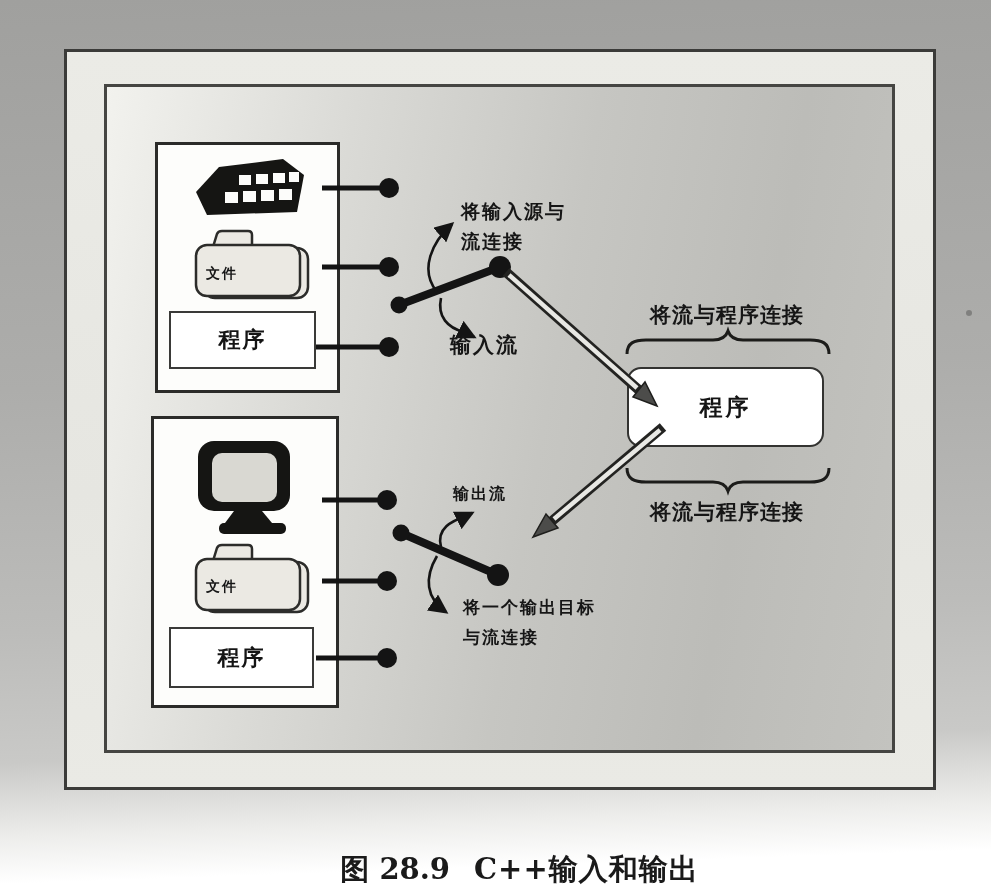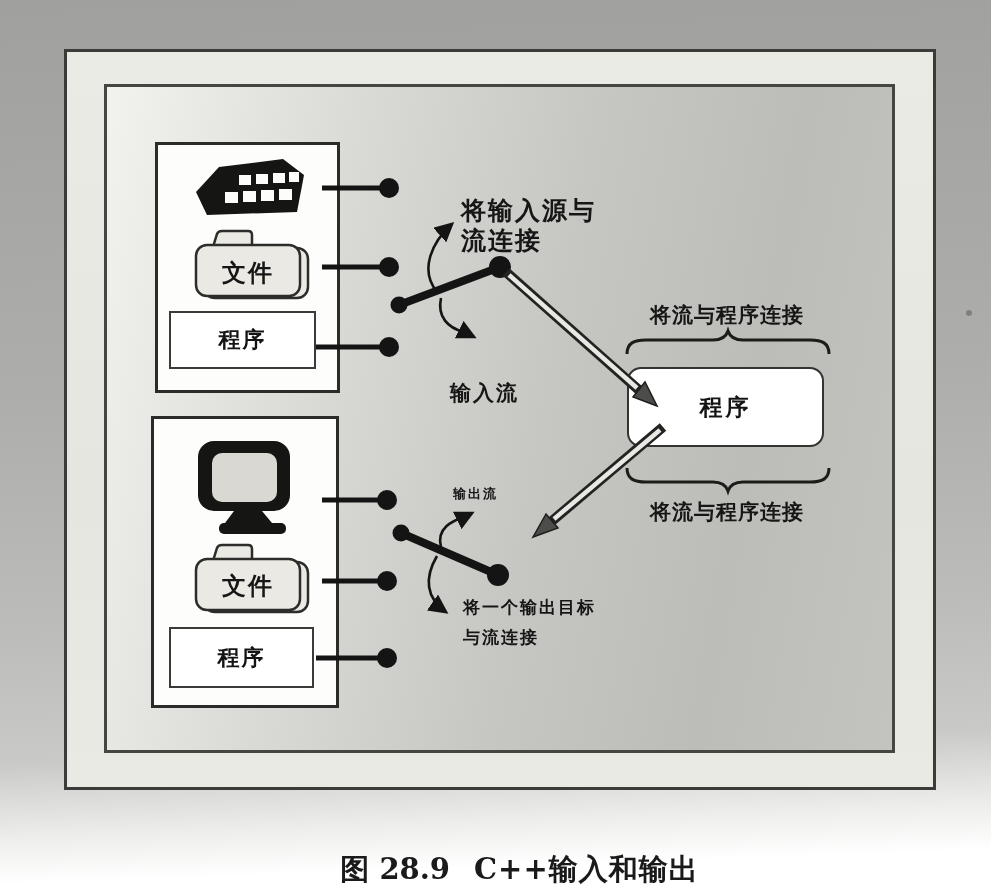--- a/index.html
+++ b/index.html
@@ -35,27 +35,27 @@
     position:absolute; left:627px; top:367px; width:197px; height:80px;
     box-sizing:border-box; background:#ffffff; border:2.5px solid #333331;
     border-radius:14px; display:flex; align-items:center; justify-content:center;
     font-weight:bold; font-size:23px; color:#141414; letter-spacing:3px; z-index:3;
   }
   svg.diagram-layer { position:absolute; left:0; top:0; z-index:4; }
   .lbl {
     position:absolute; z-index:5; font-weight:bold; color:#161616;
     white-space:pre-line; line-height:30px;
   }
-  .lbl-connect-input  { left:461px; top:196px; font-size:25px; letter-spacing:2px; }
-  .lbl-input-stream   { left:450px; top:330px; font-size:21px; letter-spacing:2px;margin-top:48px; }
-  .lbl-output-stream  { left:453px; top:479px; font-size:13px; letter-spacing:2px;text-align:right; }
+  .lbl-connect-input  { left:461px; top:196px; font-size:19px; letter-spacing:2px; }
+  .lbl-input-stream   { left:450px; top:330px; font-size:21px; letter-spacing:2px; }
+  .lbl-output-stream  { left:453px; top:479px; font-size:16px; letter-spacing:2px;text-align:right; }
   .lbl-connect-output { left:463px; top:592px; font-size:17px; letter-spacing:2px; }
   .lbl-brace-top    { left:622px; top:300px; width:210px; text-align:center; font-size:21px; letter-spacing:1px; }
   .lbl-brace-bottom { left:622px; top:497px; width:210px; text-align:center; font-size:21px; letter-spacing:1px; }
-  .lbl-file { width:84px; text-align:center; font-size:24px; letter-spacing:2px; }
+  .lbl-file { width:84px; font-size:14px; letter-spacing:2px; }
   .lbl-file-input  { left:206px; top:258px; }
   .lbl-file-output { left:206px; top:571px; }
   .caption {
     position:absolute; left:0; top:850px; width:991px; z-index:5;
     text-align:center; font-family:"DejaVu Serif", serif; font-weight:600;
     font-size:29px; color:#1a1a1a; text-indent:48px;
   }
   .caption .cap-title { margin-left:24px; letter-spacing:1px; }
   .speck { position:absolute; left:966px; top:310px; width:6px; height:6px;
     border-radius:50%; background:#6e6e6c; opacity:.7; z-index:2; }

